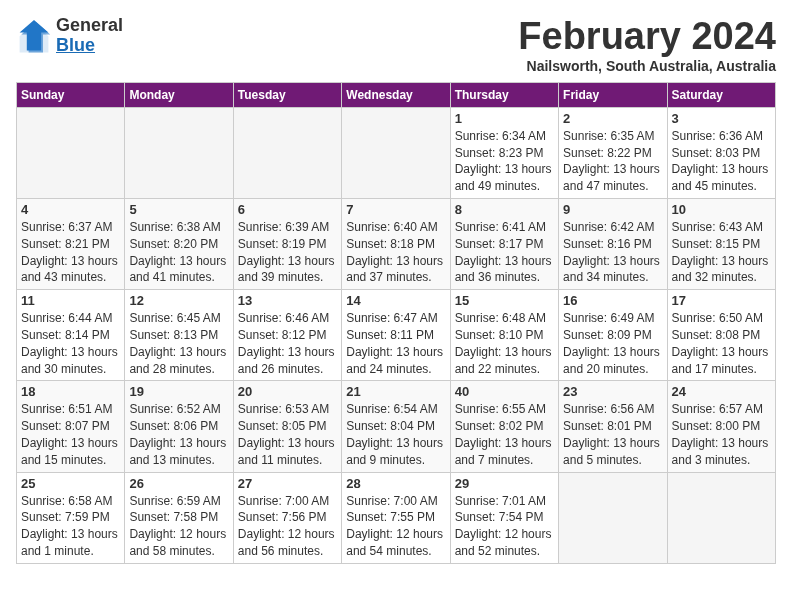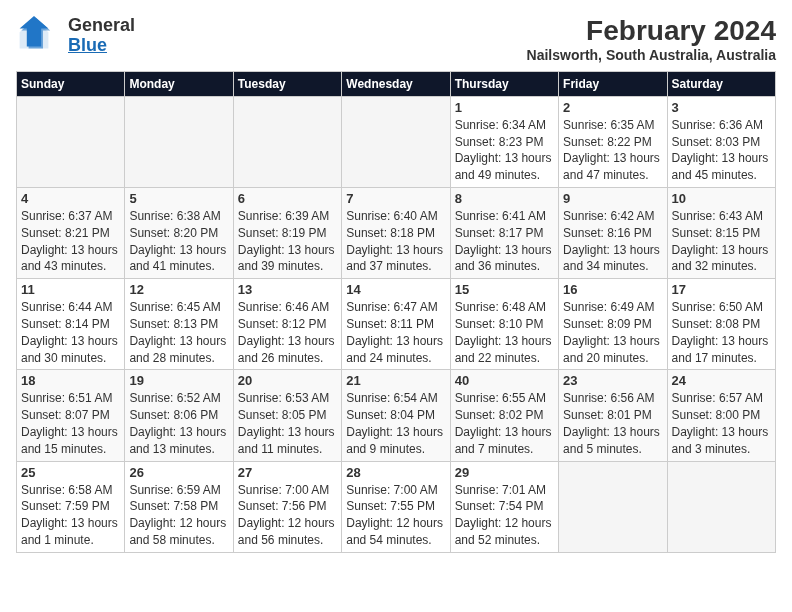--- a/index.html
+++ b/index.html
@@ -11,55 +11,55 @@
       padding: 16px;
     }
     .header {
       display: flex;
       justify-content: space-between;
       align-items: flex-start;
       margin-bottom: 8px;
     }
     .logo {
       display: flex;
-      align-items: flex-start;
-      gap: 16px;
+      align-items: flex-end;
+      gap: 4px;
     }
     .logo-text {
       font-size: 18px;
       font-weight: bold;
       line-height: 1.1;
     }
     .logo-general { color: #333; }
     .logo-blue { color: #1a6bb5; text-decoration: underline; }
     .logo-icon {
       width: 36px;
       height: 36px;
     }
     .title-block {
       text-align: right;
     }
     .month-title {
-      font-size: 28px;
+      font-size: 38px;
       font-weight: bold;
       color: #333;
       line-height: 1.1;
     }
     .location {
       font-size: 14px;
       color: #333;
       font-weight: bold;
     }
     .calendar {
       width: 100%;
       border-collapse: collapse;
       font-size: 11px;
     }
     .calendar th {
-      background: #0f172a;
+      background: #701a75;
       color: #fff;
       padding: 5px 4px;
       text-align: left;
       font-size: 12px;
       font-weight: bold;
       border: 1px solid #ccc;
     }
     .calendar td {
       border: 1px solid #ccc;
       vertical-align: top;

